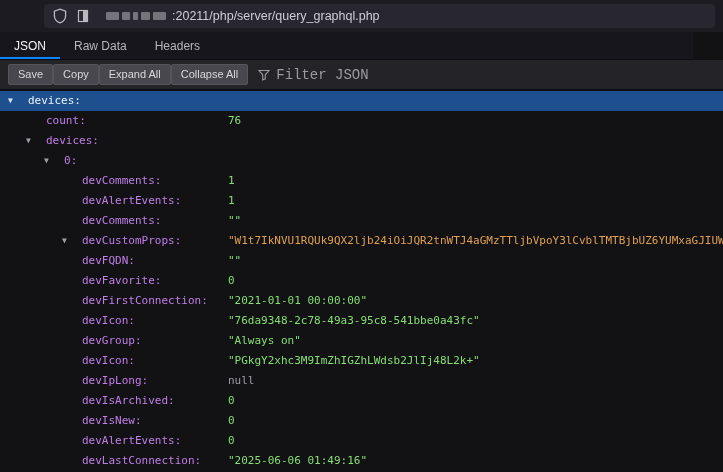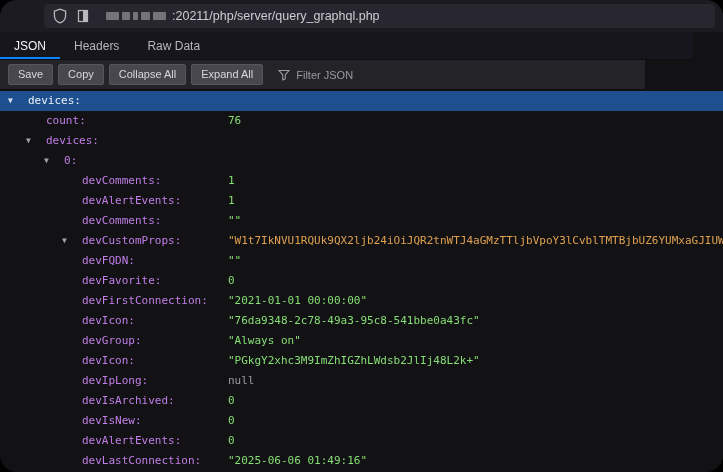--- a/index.html
+++ b/index.html
@@ -1,42 +1,42 @@
 <!DOCTYPE html>
 <html style="--accent: #0a84ff; --selection: #1e4f8f; --key: #c27ee8; --value-green: #86de74; --value-orange: #e0a050; --value-null: #9b9b9f;"><head>
 <meta charset="utf-8">
 <style>
   :root{
     --accent:#0a84ff; --selection:#1e4f8f; --key:#c27ee8;
     --value-green:#86de74; --value-orange:#e0a050; --value-null:#9b9b9f;
   }
   *{box-sizing:border-box;margin:0;padding:0;}
   body{font-family:"Liberation Sans",sans-serif;background:#000;}
-  .window{position:relative;width:723px;height:472px;background:#121215;overflow:hidden;border-radius:17px;}
+  .window{position:relative;width:723px;height:472px;background:#121215;overflow:hidden;}
 
   
   .topbar{position:absolute;top:0;left:0;width:723px;height:32px;background:#1c1b22;display:flex;align-items:center;}
   .urlbar{height:24px;margin-left:44px;flex:1;margin-right:8px;background:#28272f;border-radius:4px;display:flex;align-items:center;padding:0 8px;}
   .urlbar .icon{display:inline-flex;align-items:center;margin-right:8px;}
   .redacted{display:inline-flex;align-items:center;gap:3px;margin:0 6px 0 8px;}
   .redacted i{display:inline-block;height:8px;background:#74747a;border-radius:1px;}
   .redacted i.b1{width:13px}.redacted i.b2{width:8px}.redacted i.b3{width:5px}.redacted i.b4{width:9px}.redacted i.b5{width:13px}
   .url{color:#cdced3;font-size:12.5px;white-space:nowrap;overflow:hidden;}
 
   
   .tabrow{position:absolute;top:32px;left:0;width:693px;height:28px;background:#17161c;display:flex;align-items:stretch;border-bottom:1px solid #0d0d10;}
   .tab{position:relative;display:flex;align-items:center;padding:0 14px;font-size:12px;color:#b6b6bd;cursor:default;}
   .tab.active{color:#f5f5f7;}
   .tab.active::after{content:"";position:absolute;left:0;right:0;bottom:0;height:2px;background:var(--accent);}
 
   
-  .toolbar{position:absolute;top:60px;left:0;width:645px;height:30px;background:#232328;display:flex;align-items:center;padding:0 8px;gap:5px;border-bottom:1px solid #0c0c0e;}
+  .toolbar{position:absolute;top:60px;left:0;width:723px;height:30px;background:#232328;display:flex;align-items:center;padding:0 8px;border-bottom:1px solid #0c0c0e;}
   .toolbar button{font-family:"Liberation Sans",sans-serif;font-size:11px;color:#d8d8dc;background:#47474d;border:1px solid #55555b;border-radius:2px;padding:3px 9px;line-height:1.2;}
   .filter{display:flex;align-items:center;margin-left:10px;gap:6px;}
-  .filter input{background:transparent;border:none;outline:none;color:#cfcfd6;font-size:11px;width:160px;font-family:Liberation Sans, sans-serif;}
+  .filter input{background:transparent;border:none;outline:none;color:#cfcfd6;font-size:14px;width:160px;font-family:Liberation Mono, monospace;}
   .filter input::placeholder{color:#9a9aa0;}
 
   
   .json-tree{position:absolute;top:91px;left:0;width:723px;bottom:0;background:#121215;font-family:"DejaVu Sans Mono",monospace;font-size:11px;overflow:hidden;}
   .row{display:flex;height:20px;line-height:20px;white-space:nowrap;}
   .kcol{flex:0 0 228px;width:228px;display:flex;overflow:hidden;}
   .indent{flex:0 0 auto;}
   .twisty{flex:0 0 12px;width:12px;font-size:8px;color:#9fa0a6;line-height:20px;}
   .k{color:var(--key);margin-left:8px;}
   .k::after{content:":";}
@@ -76,32 +76,32 @@
       </span>
       <span class="url">:20211/php/server/query_graphql.php</span>
     </div>
   </div>
 
   <div class="tabrow">
     <div class="tab active">
         <span>JSON</span>
       </div>
     <div class="tab">
+        <span>Raw Data</span>
+      </div>
+    <div class="tab">
         <span>Headers</span>
-      </div>
-    <div class="tab">
-        <span>Raw Data</span>
       </div>
   </div>
 
   <div class="toolbar">
     <button>Save</button>
     <button>Copy</button>
+    <button>Expand All</button>
     <button>Collapse All</button>
-    <button>Expand All</button>
     <span class="filter">
       <span>
         <svg width="12" height="12" viewBox="0 0 12 12">
             <path d="M1 1.5 h10 L7.3 5.8 V9.8 L4.7 11 V5.8 Z" fill="none" stroke="#9a9aa0" stroke-width="1.1"></path>
           </svg>
       </span>
       <input type="text" placeholder="Filter JSON" style="">
     </span>
   </div>
 

